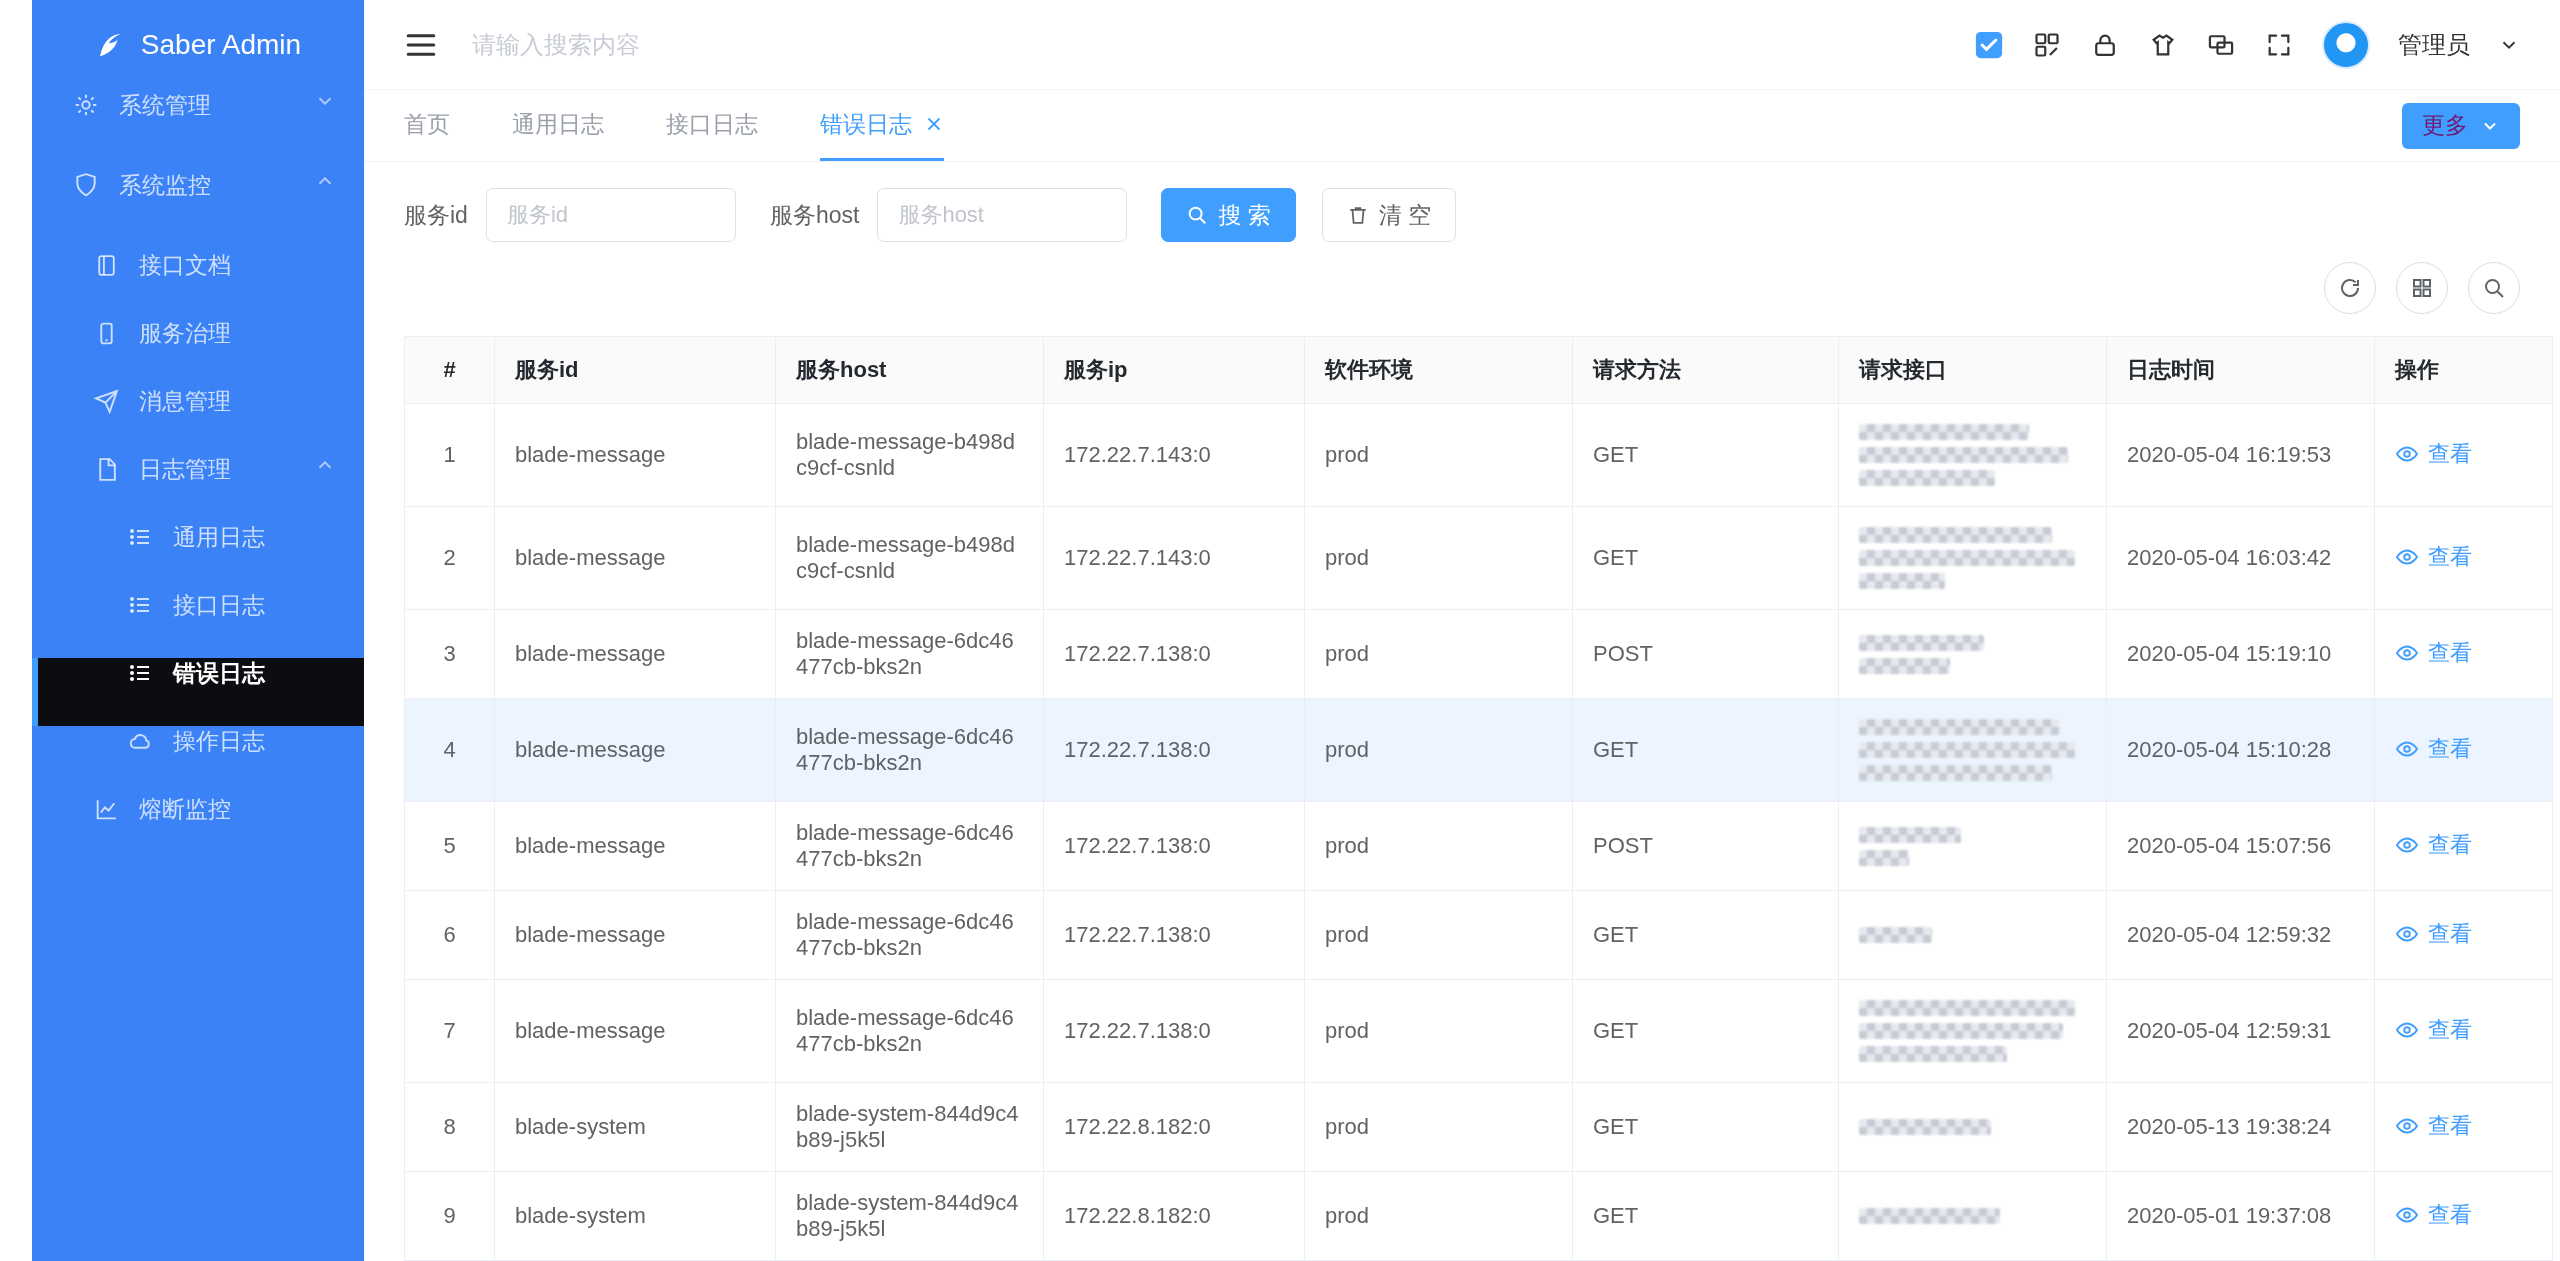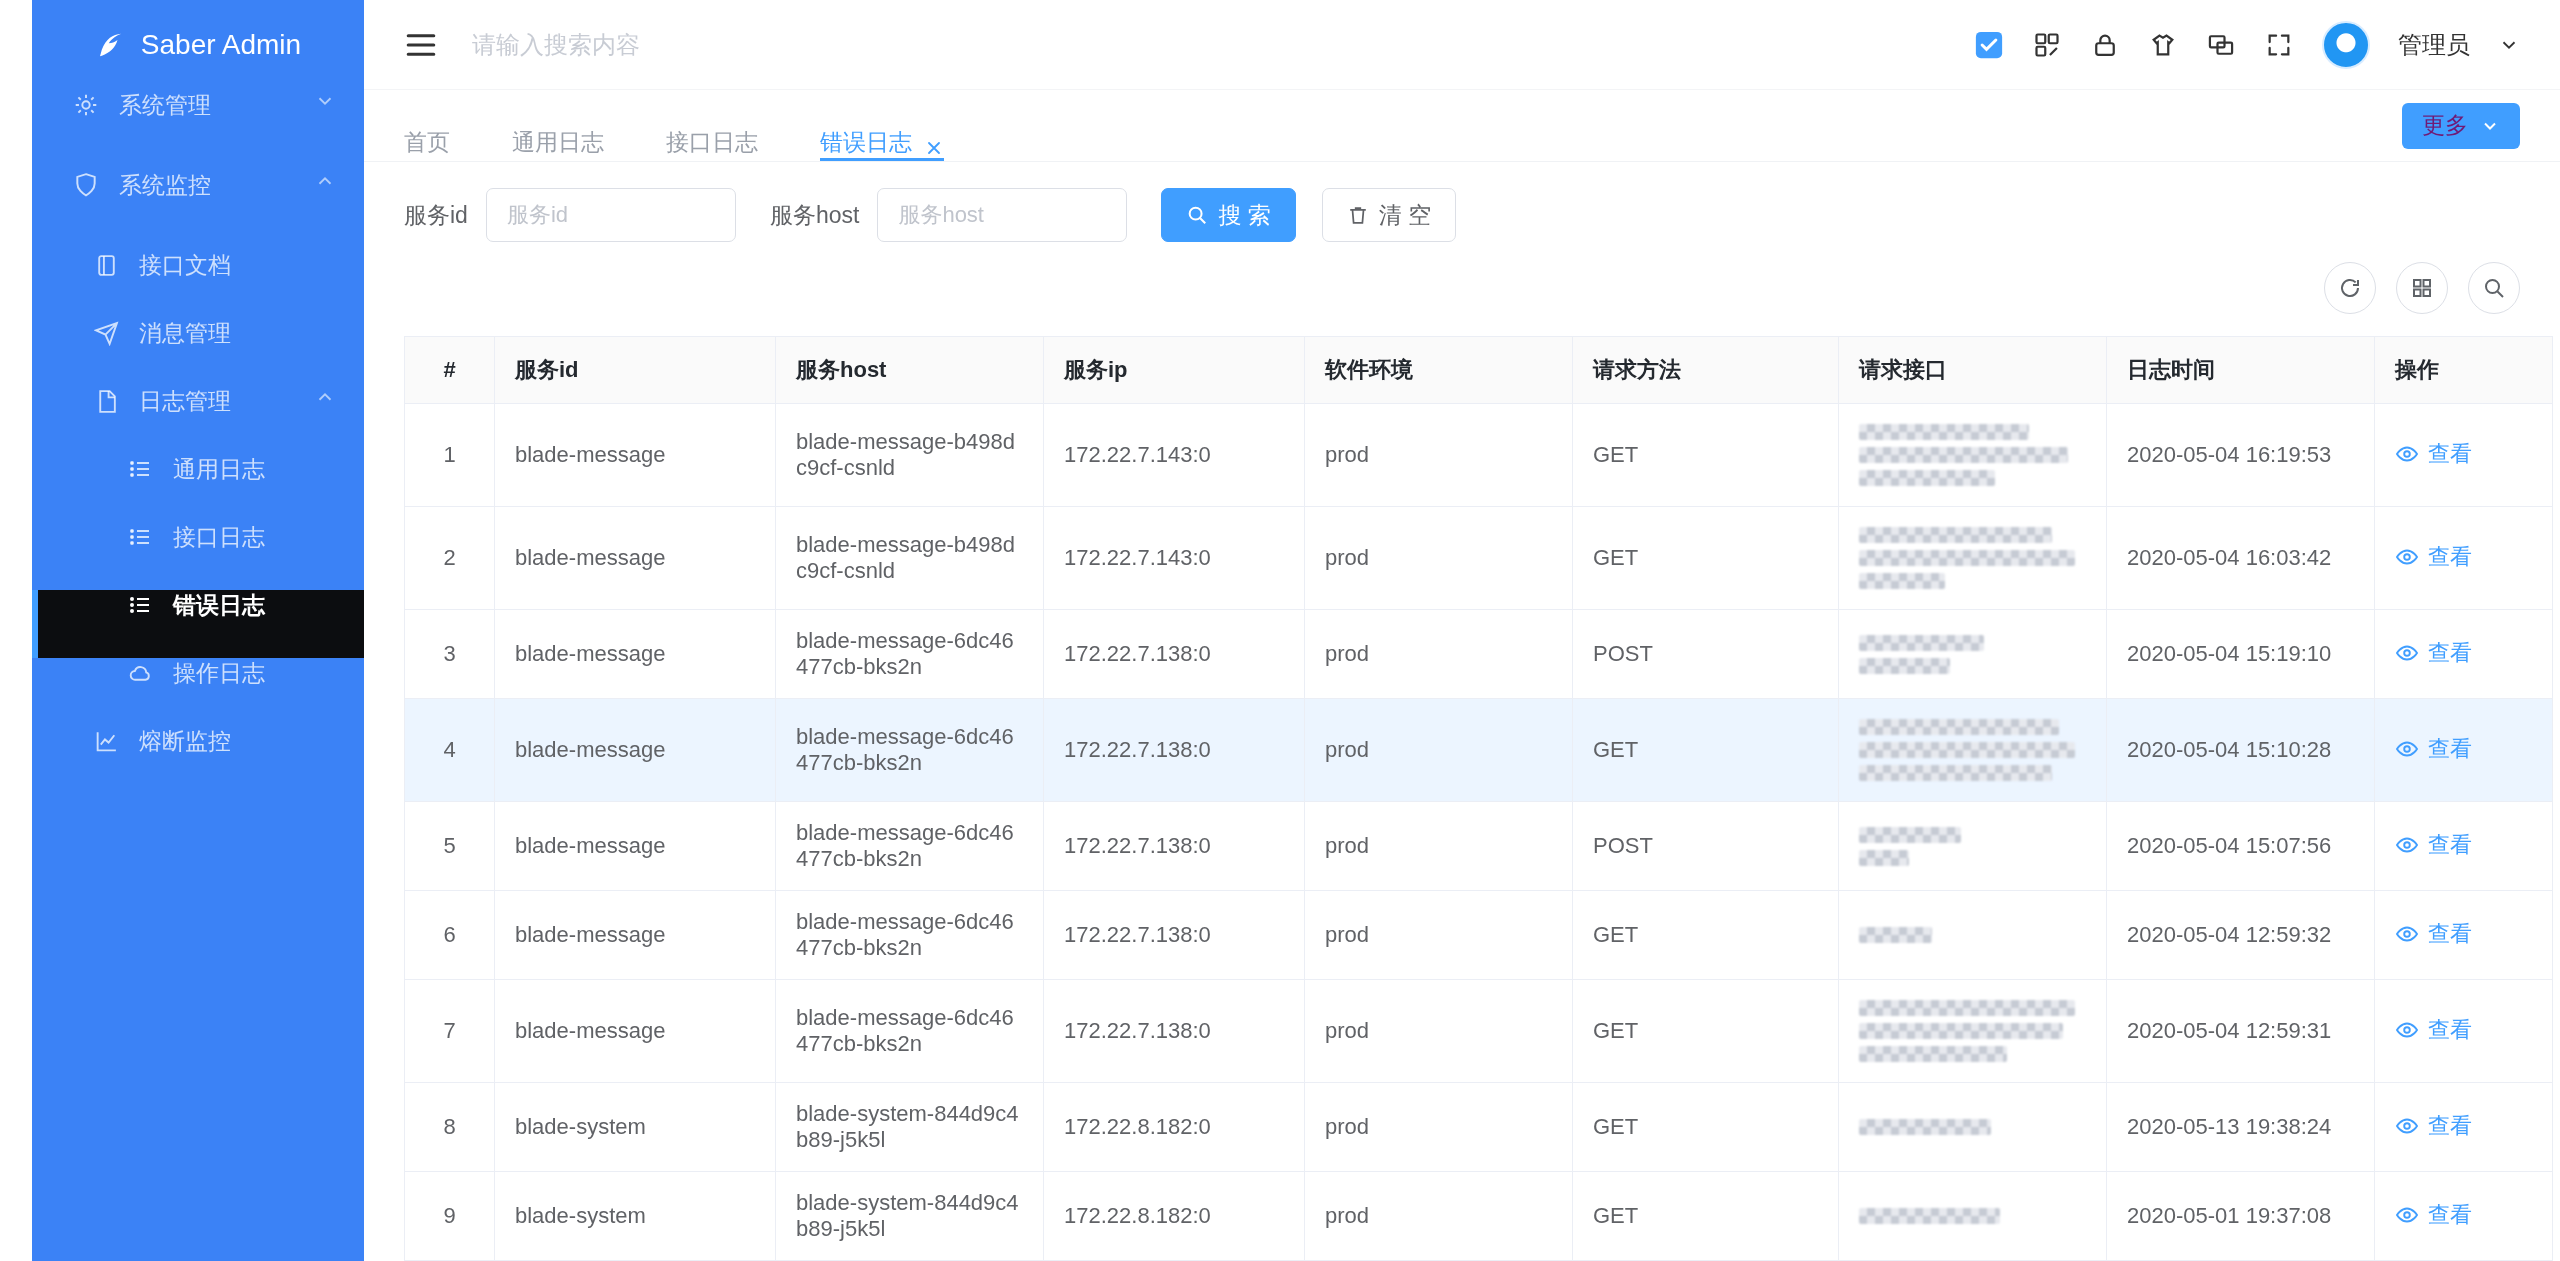--- a/index.html
+++ b/index.html
@@ -27,21 +27,21 @@
   .top-search { border:none; outline:none; font-size:24px; color:#606266; width:560px; background:transparent; }
   .top-search::placeholder { color:#c8ccd4; }
   .topbar-right { margin-left:auto; display:flex; align-items:center; gap:28px; color:#333; }
   .tb-icon { width:30px; height:30px; display:flex; align-items:center; justify-content:center; cursor:pointer; }
   .avatar { width:48px; height:48px; border-radius:50%; background:radial-gradient(circle at 50% 45%, #fff 0 9px, #2196f3 10px); border:2px solid #d8ecff; cursor:pointer; }
   .username { font-size:24px; color:#333; cursor:pointer; }
   .user-caret { width:22px; height:22px; color:#333; }
 
   
   .tagsbar { height:72px; flex-shrink:0; display:flex; align-items:center; padding:0 40px; border-bottom:1px solid #f0f2f5; background:#fff; }
-  .tag { height:100%; display:flex; align-items:flex-end; gap:12px; margin-right:62px; font-size:23px; color:#9aa0aa; cursor:pointer; border-bottom:3px solid transparent; }
+  .tag { height:100%; display:flex; align-items:center; gap:12px; margin-right:62px; font-size:23px; color:#9aa0aa; cursor:pointer; border-bottom:3px solid transparent; }
   .tag.active { color:#409eff; border-bottom-color:#409eff; }
   .tag-close { width:20px; height:20px; }
   .more-btn { margin-left:auto; height:46px; background:#409eff; color:#701a75; border:none; border-radius:6px; padding:0 20px; font-size:23px; display:flex; align-items:center; gap:12px; cursor:pointer; }
   .more-btn svg { width:20px; height:20px; }
 
   
   .content { flex:1; overflow:hidden; padding:26px 40px 0; display:flex; flex-direction:column; }
   .filter-row { display:flex; align-items:center; margin-bottom:10px; }
   .f-label { font-size:23px; color:#606266; margin-right:18px; }
   .f-input { width:250px; height:54px; border:1px solid #dcdfe6; border-radius:7px; padding:0 20px; font-size:22px; color:#606266; outline:none; margin-right:34px; }
@@ -118,20 +118,29 @@
       <div class="menu-item lvl2">
         <span class="mi-icon">
           <svg class="ic" width="25" height="25" viewBox="0 0 24 24" fill="none" stroke="currentColor" stroke-width="1.8">
               <rect x="5" y="3" width="14" height="18" rx="2"></rect>
               <path d="M9.5 3v18"></path>
             </svg>
         </span>
         <span class="mi-label">接口文档</span>
       </div>
 
+      <div class="menu-item lvl2">
+        <span class="mi-icon">
+          <svg class="ic" width="25" height="25" viewBox="0 0 24 24" fill="none" stroke="currentColor" stroke-width="1.8">
+              <rect x="7" y="2.5" width="10" height="19" rx="2"></rect>
+              <path d="M11 18.5h2"></path>
+            </svg>
+        </span>
+        <span class="mi-label">服务治理</span>
+      </div>
 
       <div class="menu-item lvl2">
         <span class="mi-icon">
           <svg class="ic" width="25" height="25" viewBox="0 0 24 24" fill="none" stroke="currentColor" stroke-width="1.8">
               <path d="M22 2L11 13M22 2l-7 20-4-9-9-4z"></path>
             </svg>
         </span>
         <span class="mi-label">消息管理</span>
       </div>
 

